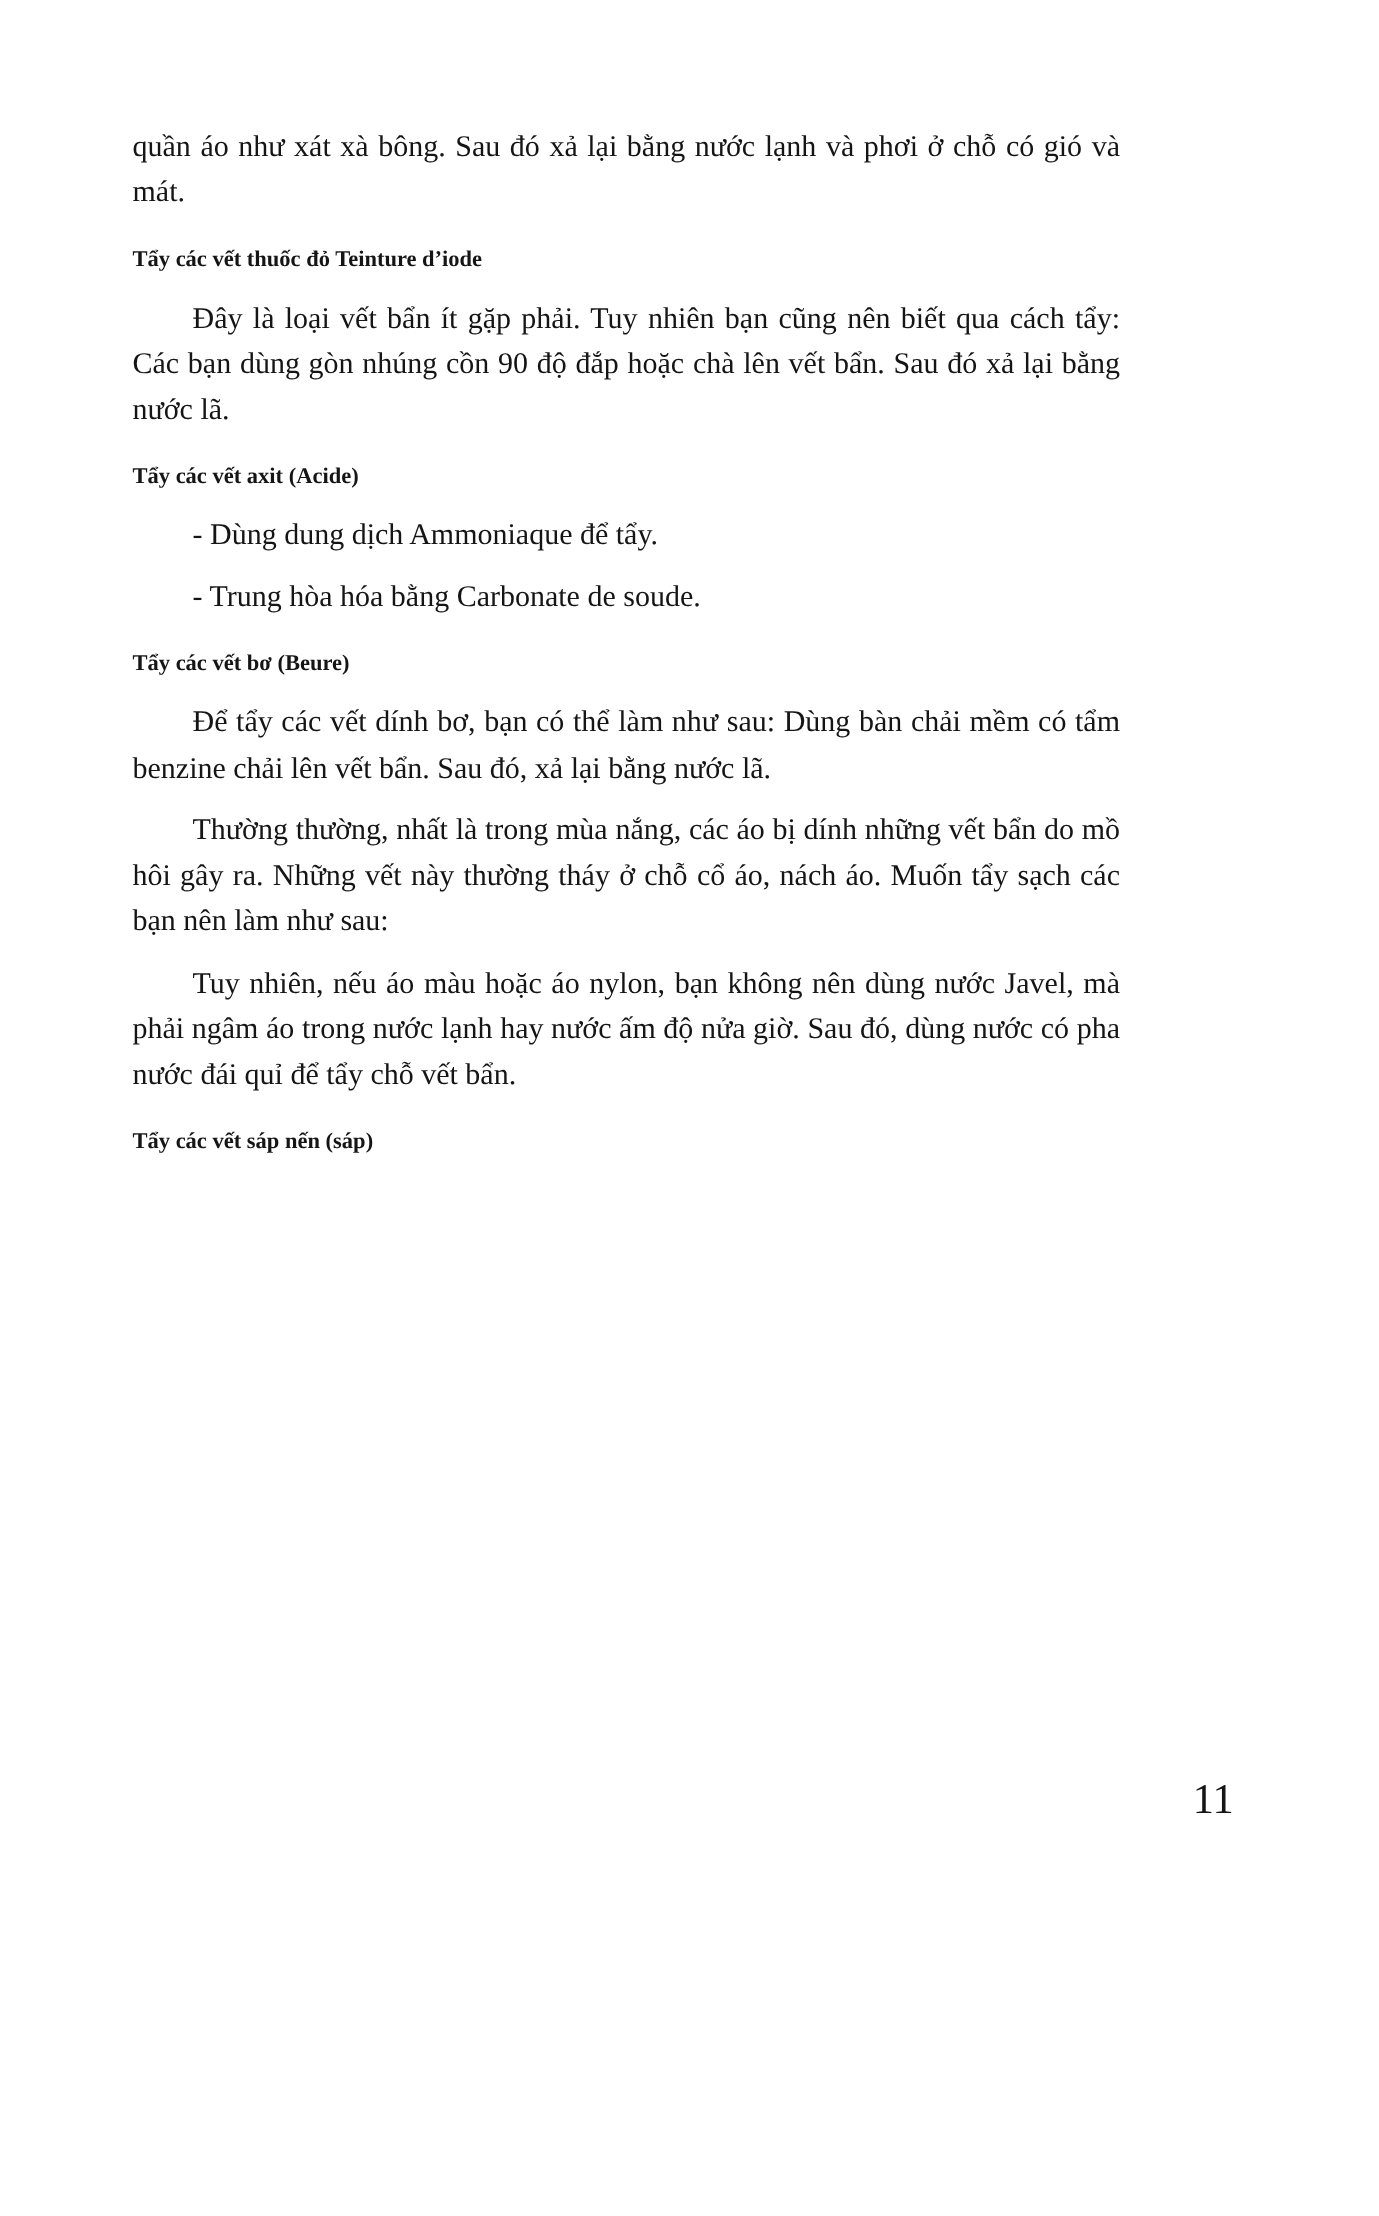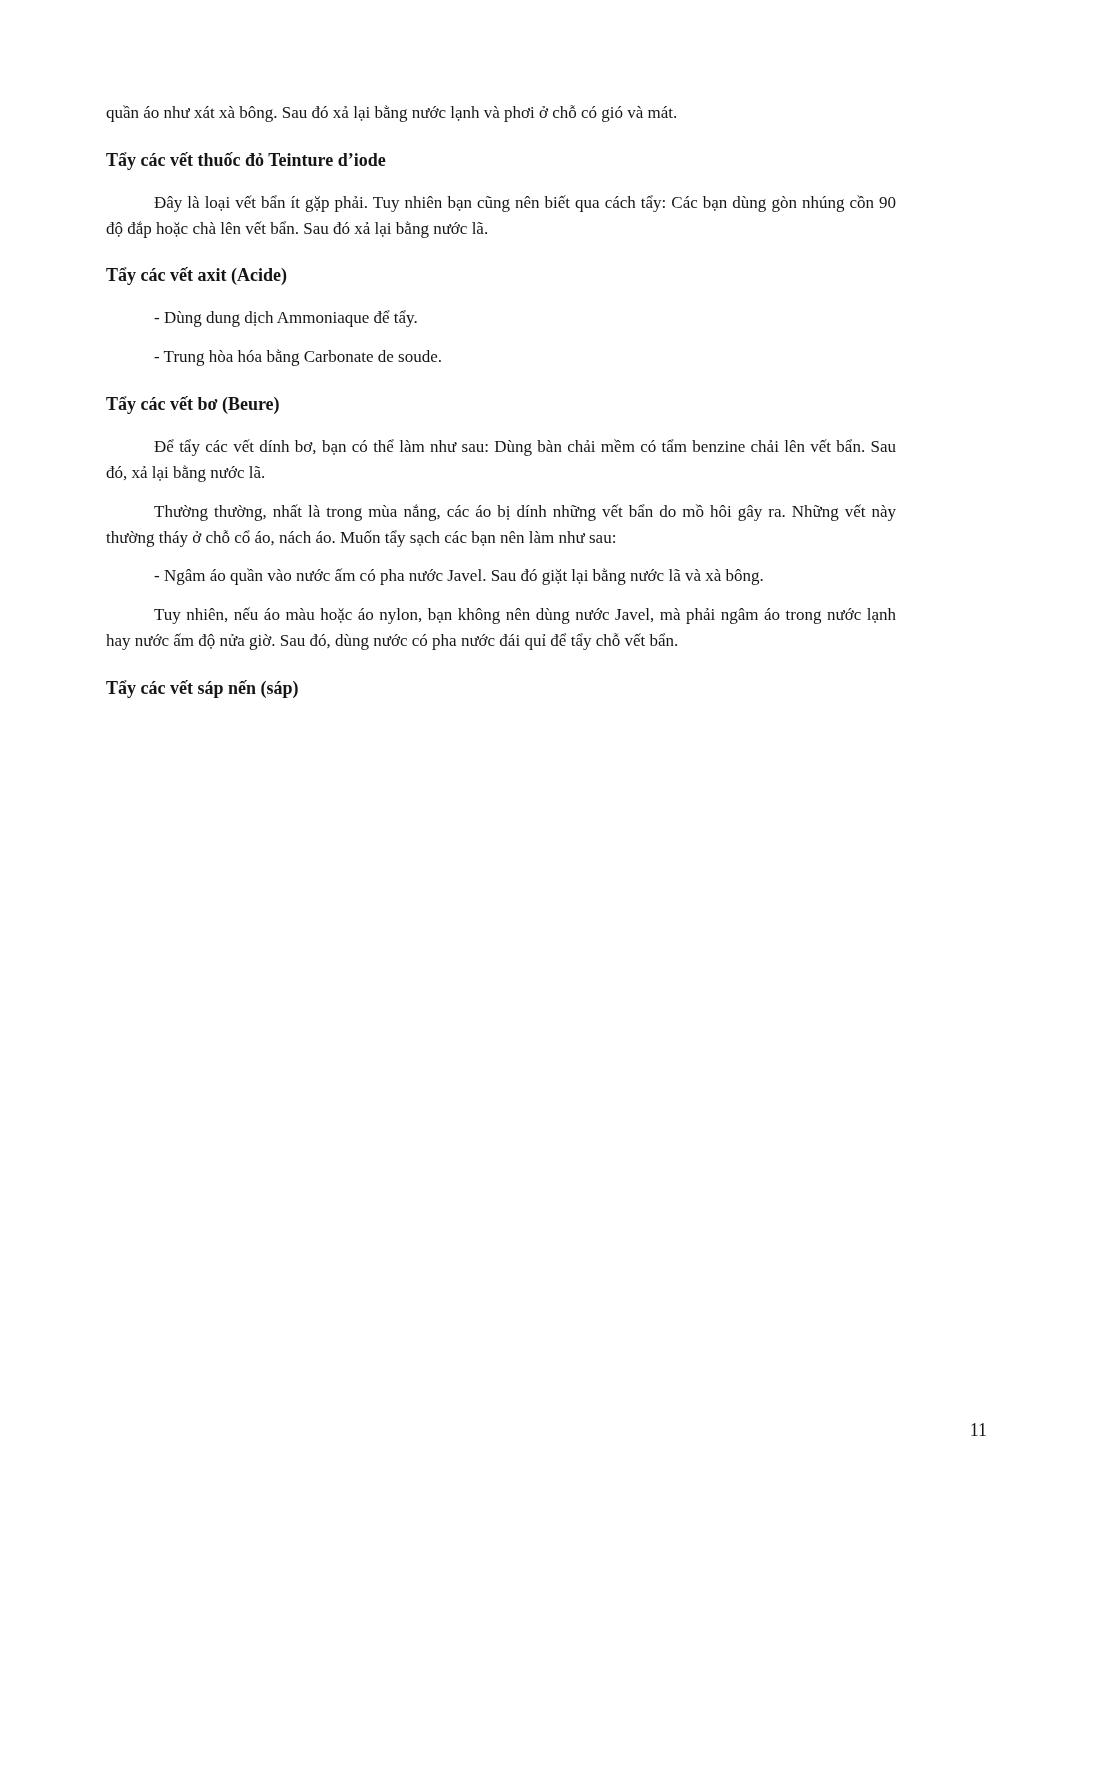--- a/index.html
+++ b/index.html
@@ -16,21 +16,21 @@
     color: #151515;
     overflow: hidden;
   }
   .content {
     position: absolute;
     left: 106px;
     top: 100px;
     width: 790px;
   }
   .para {
-    font-size: 17px;
+    font-size: 24px;
     line-height: 1.52;
     text-align: justify;
     text-indent: 48px;
     margin: 0 0 13px 0;
   }
   .para.noindent {
     text-indent: 0;
   }
   .para.jlast {
     text-align-last: justify;
@@ -38,37 +38,36 @@
   .heading {
     font-size: 18px;
     font-weight: 700;
     line-height: 1.5;
     margin: 21px 0 16px 0;
   }
   .page-number {
     position: absolute;
     top: 1420px;
     right: 116px;
-    font-size: 18px;
+    font-size: 34px;
     line-height: 1.2;
     color: #151515;
   }
 </style>
 </head>
 <body>
 
 <div class="page">
   <div class="content">
       <p class="para noindent">quần áo như xát xà bông. Sau đó xả lại bằng nước lạnh và phơi ở chỗ có gió và mát.</p>
       <h2 class="heading">Tẩy các vết thuốc đỏ Teinture d’iode</h2>
       <p class="para">Đây là loại vết bẩn ít gặp phải. Tuy nhiên bạn cũng nên biết qua cách tẩy: Các bạn dùng gòn nhúng cồn 90 độ đắp hoặc chà lên vết bẩn. Sau đó xả lại bằng nước lã.</p>
       <h2 class="heading">Tẩy các vết axit (Acide)</h2>
       <p class="para">- Dùng dung dịch Ammoniaque để tẩy.</p>
       <p class="para">- Trung hòa hóa bằng Carbonate de soude.</p>
       <h2 class="heading">Tẩy các vết bơ (Beure)</h2>
       <p class="para">Để tẩy các vết dính bơ, bạn có thể làm như sau: Dùng bàn chải mềm có tẩm benzine chải lên vết bẩn. Sau đó, xả lại bằng nước lã.</p>
       <p class="para">Thường thường, nhất là trong mùa nắng, các áo bị dính những vết bẩn do mồ hôi gây ra. Những vết này thường tháy ở chỗ cổ áo, nách áo. Muốn tẩy sạch các bạn nên làm như sau:</p>
-      <p class="para">- Ngâm áo quần vào nước ấm có pha nước Javel. Sau đó giặt lại bằng nước lã và xà bông.</p>
       <p class="para">Tuy nhiên, nếu áo màu hoặc áo nylon, bạn không nên dùng nước Javel, mà phải ngâm áo trong nước lạnh hay nước ấm độ nửa giờ. Sau đó, dùng nước có pha nước đái quỉ để tẩy chỗ vết bẩn.</p>
       <h2 class="heading">Tẩy các vết sáp nến (sáp)</h2>
     </div>
   <div class="page-number">11</div>
 </div>
 
 </body></html>

